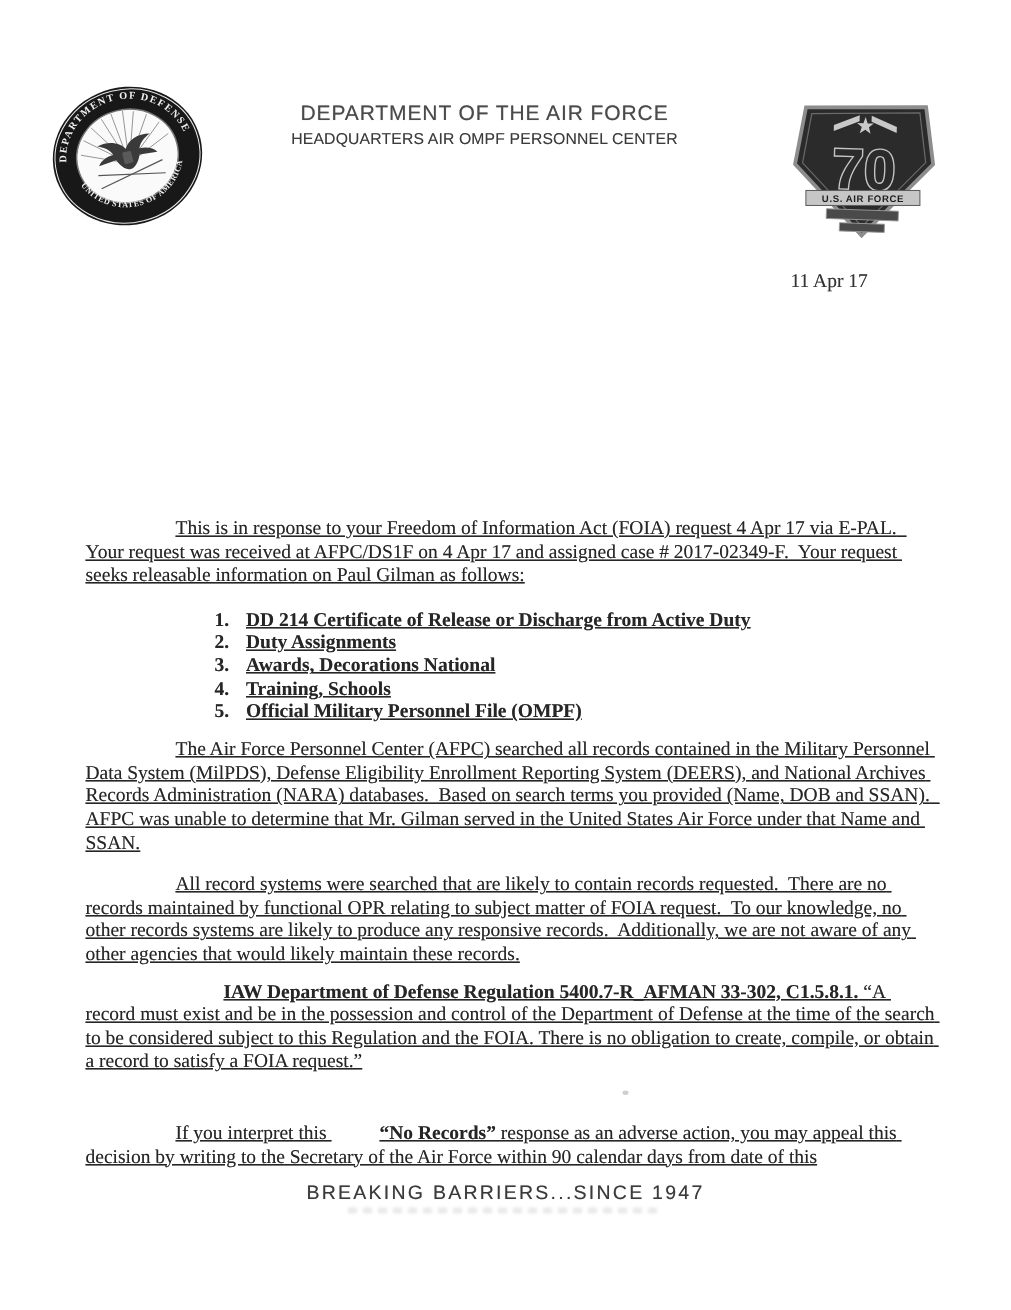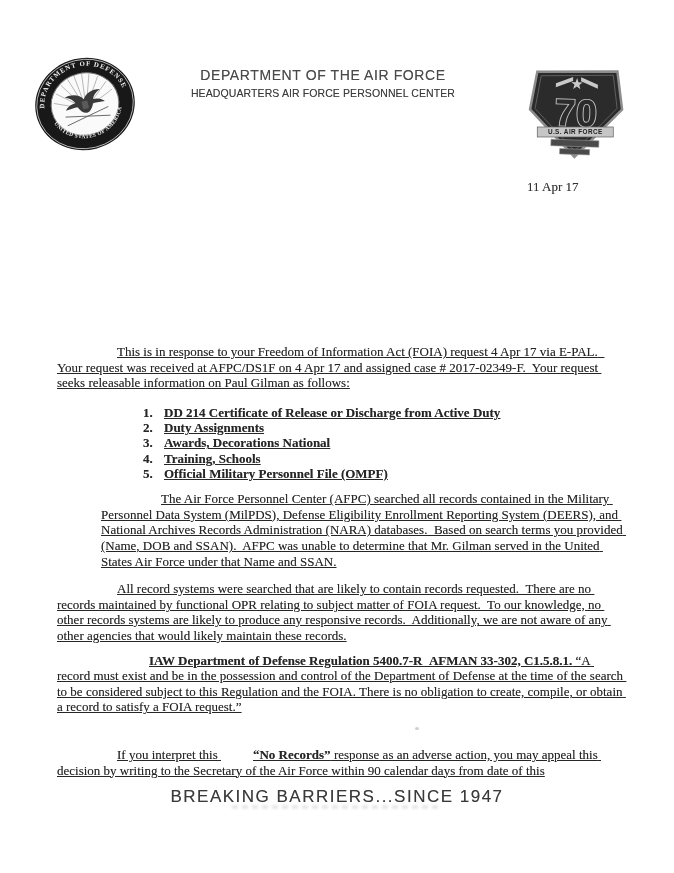--- a/index.html
+++ b/index.html
@@ -33,36 +33,36 @@
   }
   
   .letter-body{
     position:absolute;left:57px;top:344px;width:568px;
     font-size:13px;line-height:15.6px;color:#262626;
     text-shadow:0 0 .4px rgba(45,45,45,.45);
     text-decoration:underline;
   }
   .para{margin:0;white-space:pre-wrap;text-indent:60px;}
   .p1{margin-bottom:14px;}
-  .p2{margin-bottom:12px;margin-left:44px;}
+  .p2{margin-bottom:12px;}
   .p3{margin-bottom:9px;}
   .p4{margin-bottom:32px;}
   .b{font-weight:bold;margin-left:32px;}
   .req{
     counter-reset:item;list-style:none;
     margin:0 0 10px 86px;padding:0;
     font-weight:bold;line-height:15.3px;
   }
   .req li{counter-increment:item;position:relative;padding-left:21px;}
   .req li::before{content:counter(item) ".";position:absolute;left:0;}
   
   .footer{
     position:absolute;left:0;right:0;top:787px;text-align:center;
     font-family:"Liberation Sans",sans-serif;
-    font-size:17px;letter-spacing:1.5px;color:#3a3a3a;
+    font-size:13px;letter-spacing:1.5px;color:#3a3a3a;
     text-shadow:0 0 .5px rgba(55,55,55,.5);
   }
   
   .bleed{
     position:absolute;left:232px;top:805px;width:208px;height:4px;
     background:repeating-linear-gradient(90deg,rgba(120,120,120,.16) 0 6px,transparent 6px 10px);
     filter:blur(1px);
   }
   .dot{position:absolute;left:415px;top:727px;width:4px;height:3px;background:#cfcfcf;border-radius:50%;}
 </style>
@@ -102,21 +102,21 @@
         <line x1="30" y1="66" x2="74" y2="57" stroke="#555" stroke-width="0.8"></line>
         <line x1="30" y1="57" x2="74" y2="66" stroke="#555" stroke-width="0.8"></line>
         <path d="M52,44 c-3,-5 -10,-8 -18,-6 c5,2 8,5 9,8 c-5,0 -9,2 -11,5 l12,-1 c2,5 5,8 8,8 c3,0 6,-3 8,-8 l12,1 c-2,-3 -6,-5 -11,-5 c1,-3 4,-6 9,-8 c-8,-2 -15,1 -18,6 z" fill="#3a3a3a"></path>
         <rect x="49" y="46" width="6" height="8" rx="1" fill="#5a5a5a"></rect>
       </g>
     </svg>
   </div>
 
   <div class="letterhead">
     <div class="lh-dept">DEPARTMENT OF THE AIR FORCE</div>
-    <div class="lh-sub">HEADQUARTERS AIR FORCE PERSONNEL CENTER</div>
+    <div class="lh-sub">HEADQUARTERS AIR OMPF PERSONNEL CENTER</div>
   </div>
 
   <div class="badge">
     <svg viewBox="0 0 98 102" width="98" height="102">
       <g transform="rotate(2 49 51)">
         <polygon points="9,13 89,10 95,48 49,97 3,51" fill="#2b2b2b" stroke="#8d8d8d" stroke-width="2.5"></polygon>
         <polygon points="13,17 85,14 90,47 49,91 8,50" fill="none" stroke="#6a6a6a" stroke-width="0.8"></polygon>
         <g>
           <path d="M28,24 L45,17 L45,21 L28,28 Z" fill="#c9c9c9"></path>
           <path d="M70,24 L53,17 L53,21 L70,28 Z" fill="#c9c9c9"></path>

